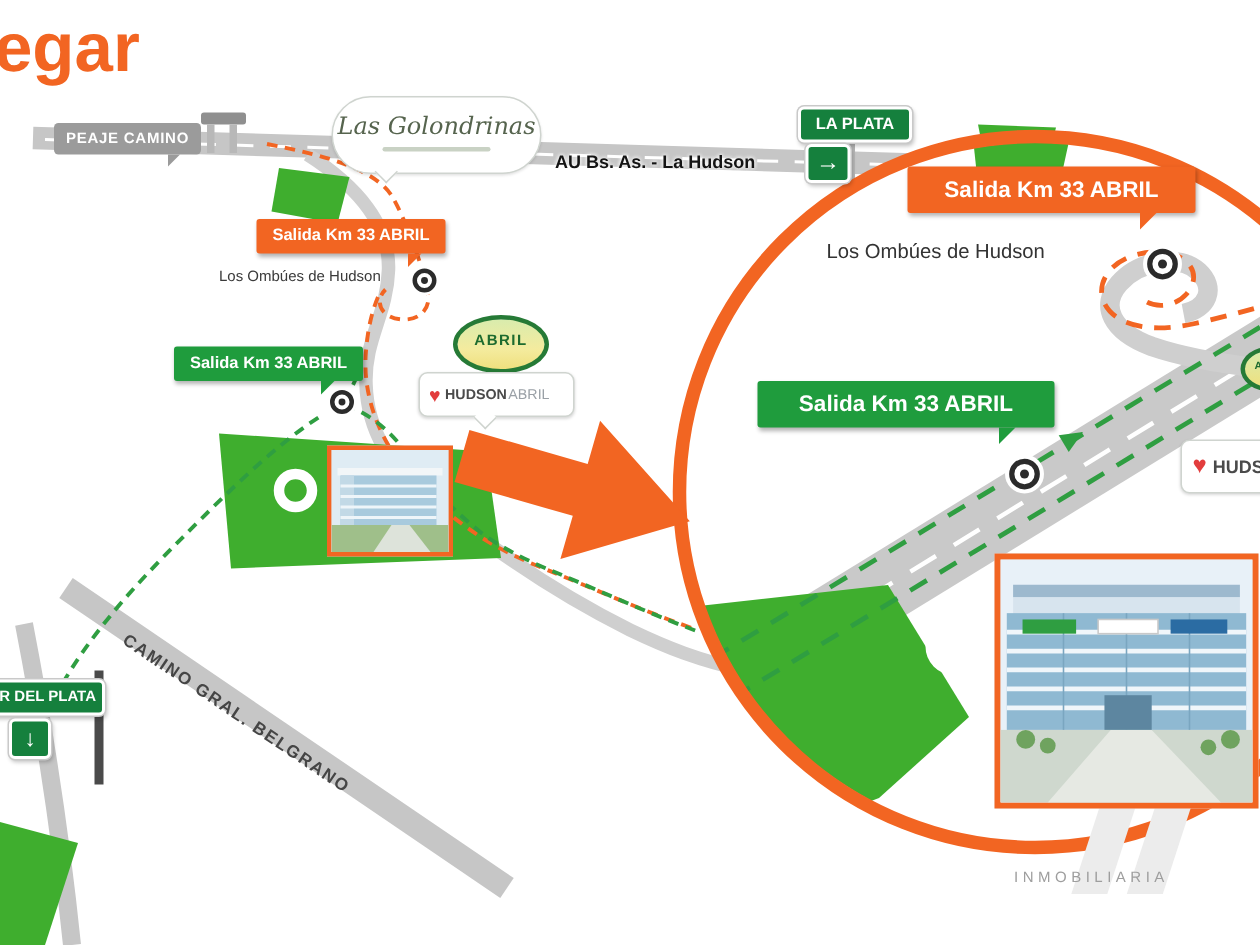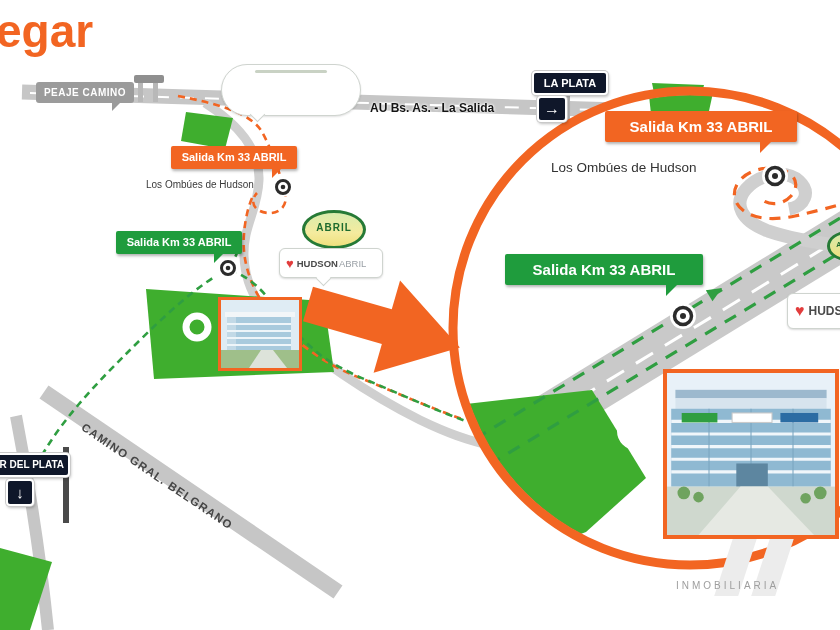--- a/index.html
+++ b/index.html
@@ -7,21 +7,21 @@
          font-family:"Liberation Sans",sans-serif;}
   .stage svg.mapsvg{position:absolute;left:0;top:0;z-index:0;}
   .ov{position:absolute;z-index:2;}
   .title{font-size:46px;font-weight:bold;color:#f26522;line-height:1;}
   .sign-gray{background:#9b9b9b;color:#fff;font-size:10px;font-weight:bold;text-align:center;
              border-radius:3px;letter-spacing:.5px;}
   .sign-orange{background:#f26522;color:#fff;font-weight:bold;text-align:center;border-radius:2px;
                box-shadow:1px 2px 3px rgba(0,0,0,.3);}
   .sign-green{background:#1f9c3d;color:#fff;font-weight:bold;text-align:center;border-radius:2px;
               box-shadow:1px 2px 3px rgba(0,0,0,.3);}
-  .sign-hwy{background:#0f172a;color:#fff;font-weight:bold;text-align:center;border:2px solid #fff;
+  .sign-hwy{background:#15803d;color:#fff;font-weight:bold;text-align:center;border:2px solid #fff;
             border-radius:4px;box-shadow:0 0 0 1px #c9c9c9,1px 2px 3px rgba(0,0,0,.25);}
   .card{background:#fff;border:1px solid #cfd4cf;border-radius:6px;box-shadow:0 1px 2px rgba(0,0,0,.15);
         display:flex;align-items:center;}
   .tri-or{width:0;height:0;border-top:9px solid #f26522;border-right:9px solid transparent;}
   .tri-or-lg{width:0;height:0;border-top:11px solid #f26522;border-right:11px solid transparent;}
   .tri-gr{width:0;height:0;border-top:9px solid #1f9c3d;border-right:9px solid transparent;}
   .tri-gr-lg{width:0;height:0;border-top:11px solid #1f9c3d;border-right:11px solid transparent;}
   .tri-gray{width:0;height:0;border-top:8px solid #9b9b9b;border-right:8px solid transparent;}
   .tri-abril{width:0;height:0;border-top:8px solid #267a36;border-left:5px solid transparent;border-right:5px solid transparent;}
   .sq-white{width:10px;height:10px;background:#fff;border-right:1px solid #cfd4cf;border-bottom:1px solid #cfd4cf;transform:rotate(45deg);}
@@ -119,25 +119,26 @@
   <div class="ov wm-stroke" style="left:735px;top:468px;width:24px;height:128px;"></div>
   <div class="ov wm-stroke" style="left:772px;top:468px;width:24px;height:128px;"></div>
   <div class="ov wm-text" style="left:676px;top:580px;">INMOBILIARIA</div>
 
   <div class="ov title" style="left:-4px;top:8px;">egar</div>
 
   <div class="ov sign-gray" style="left:36px;top:82px;width:98px;height:21px;line-height:21px;">PEAJE CAMINO</div>
   <div class="ov tri-gray" style="left:112px;top:103px;"></div>
 
   <div class="ov" style="left:221px;top:64px;width:138px;height:50px;background:#fff;border:1px solid #cfd4cf;border-radius:26px;box-shadow:0 1px 2px rgba(0,0,0,.12);text-align:center;">
+    <div class="script" style="font-size:16px;margin-top:9px;">Las Golondrinas</div>
     <div style="width:72px;height:3px;background:#c9d2c4;border-radius:2px;margin:5px auto 0;"></div>
   </div>
   <div class="ov sq-white" style="left:252px;top:109px;"></div>
 
-  <div class="ov label-dark" style="left:370px;top:101px;font-size:12px;">AU Bs. As. - La Salida</div>
+  <div class="ov label-dark" style="left:370px;top:101px;font-size:12px;">AU Bs. As. - La Hudson</div>
 
   <div class="ov sign-hwy" style="left:532px;top:71px;width:72px;height:20px;line-height:20px;font-size:11px;">LA PLATA</div>
   <div class="ov sign-hwy" style="left:537px;top:96px;width:26px;height:22px;line-height:22px;font-size:16px;">→</div>
 
   <div class="ov sign-orange" style="left:171px;top:146px;width:126px;height:23px;line-height:23px;font-size:11px;">Salida Km 33 ABRIL</div>
   <div class="ov tri-or" style="left:272px;top:169px;"></div>
 
   <div class="ov" style="left:146px;top:179px;font-size:10px;color:#3a3a3a;">Los Ombúes de Hudson</div>
 
   <div class="ov sign-green" style="left:116px;top:231px;width:126px;height:23px;line-height:23px;font-size:11px;">Salida Km 33 ABRIL</div>

